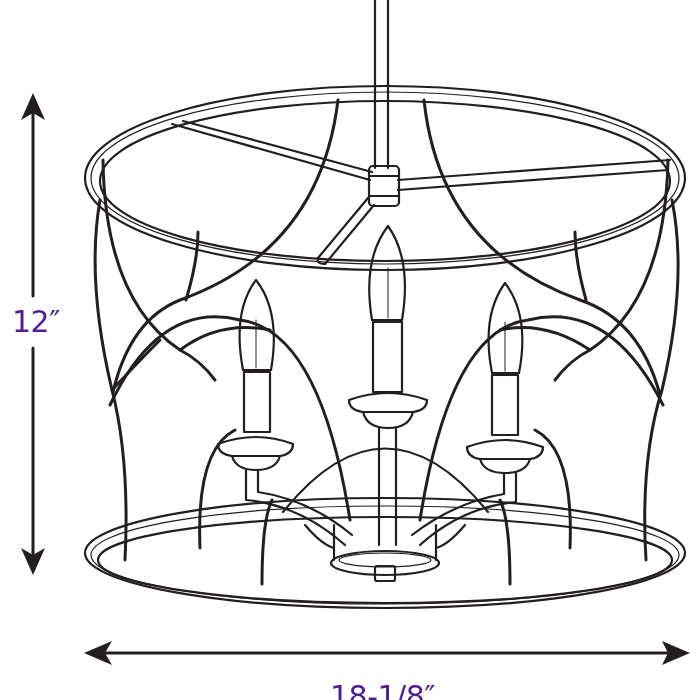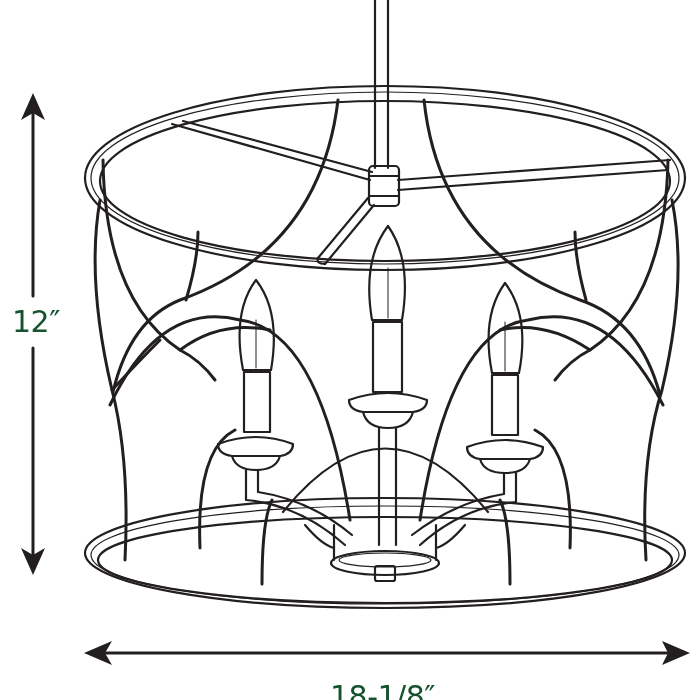--- a/index.html
+++ b/index.html
@@ -1,18 +1,18 @@
 <!DOCTYPE html>
 <html><head>
   <meta charset="utf-8">
   <style>
     html, body { margin: 0; padding: 0; background: #ffffff; }
     body { width: 700px; height: 700px; position: relative; overflow: hidden; font-family: "Liberation Sans", sans-serif; }
     .drawing { position: absolute; left: 0; top: 0; width: 700px; height: 700px; }
-    .dim-label { position: absolute; color: #14532d; font-family: "DejaVu Sans", sans-serif; font-size: 30px; line-height: 1; letter-spacing: -0.5px; }
+    .dim-label { position: absolute; color: #4c1d95; font-family: "DejaVu Sans", sans-serif; font-size: 30px; line-height: 1; letter-spacing: -0.5px; }
     .dim-height { left: 12px; top: 307px; }
     .dim-width { left: 330px; top: 682px; }
   </style>
 </head>
 <body>
 
 <svg class="drawing" viewBox="0 0 700 700" xmlns="http://www.w3.org/2000/svg" fill="none" stroke="#231f20" stroke-width="2.2" stroke-linecap="round" stroke-linejoin="round">
 
   <g>
     <line x1="33" y1="112" x2="33" y2="296" stroke-width="3"></line>

